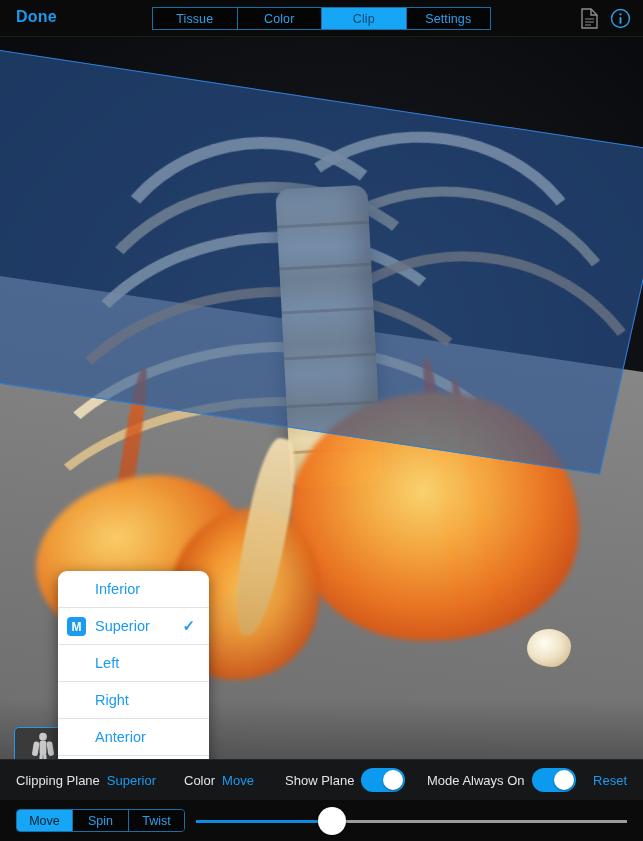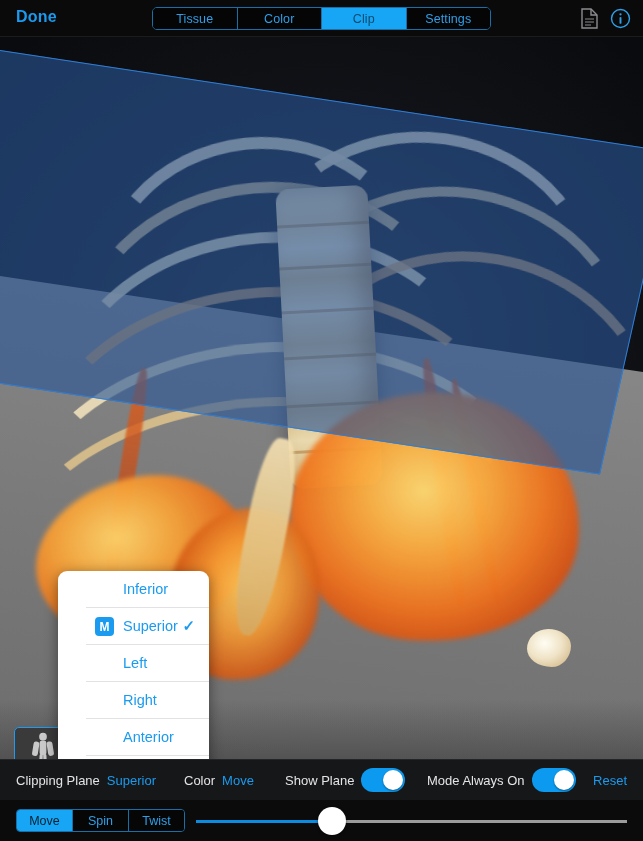--- a/index.html
+++ b/index.html
@@ -38,21 +38,21 @@
     font-weight: 600;
     letter-spacing: 0.2px;
     cursor: pointer;
   }
 
   .seg-top {
     position: absolute;
     left: 152px; top: 7px;
     width: 339px; height: 23px;
     border: 1px solid #1a6fa8;
-    border-radius: 5px;
+    border-radius: 0;
     display: flex;
     overflow: hidden;
     background: #050505;
   }
   .seg-top .seg {
     flex: 1;
     display: flex;
     align-items: center;
     justify-content: center;
     font-size: 12.5px;
@@ -230,21 +230,20 @@
   }
   .pop-item {
     position: relative;
     height: 37px;
     display: flex;
     align-items: center;
     border-bottom: 1px solid #e2e2e4;
     cursor: pointer;
     font-size: 14.5px;
     color: #1a9bf0;
-    margin-left: 28px;
   }
   .pop-item:last-child { border-bottom: none; }
   .pop-label { margin-left: 37px; }
   .pop-badge {
     position: absolute;
     left: 9px; top: 9px;
     width: 19px; height: 19px;
     background: #1a9bf0;
     border-radius: 4px;
     color: #fff;

